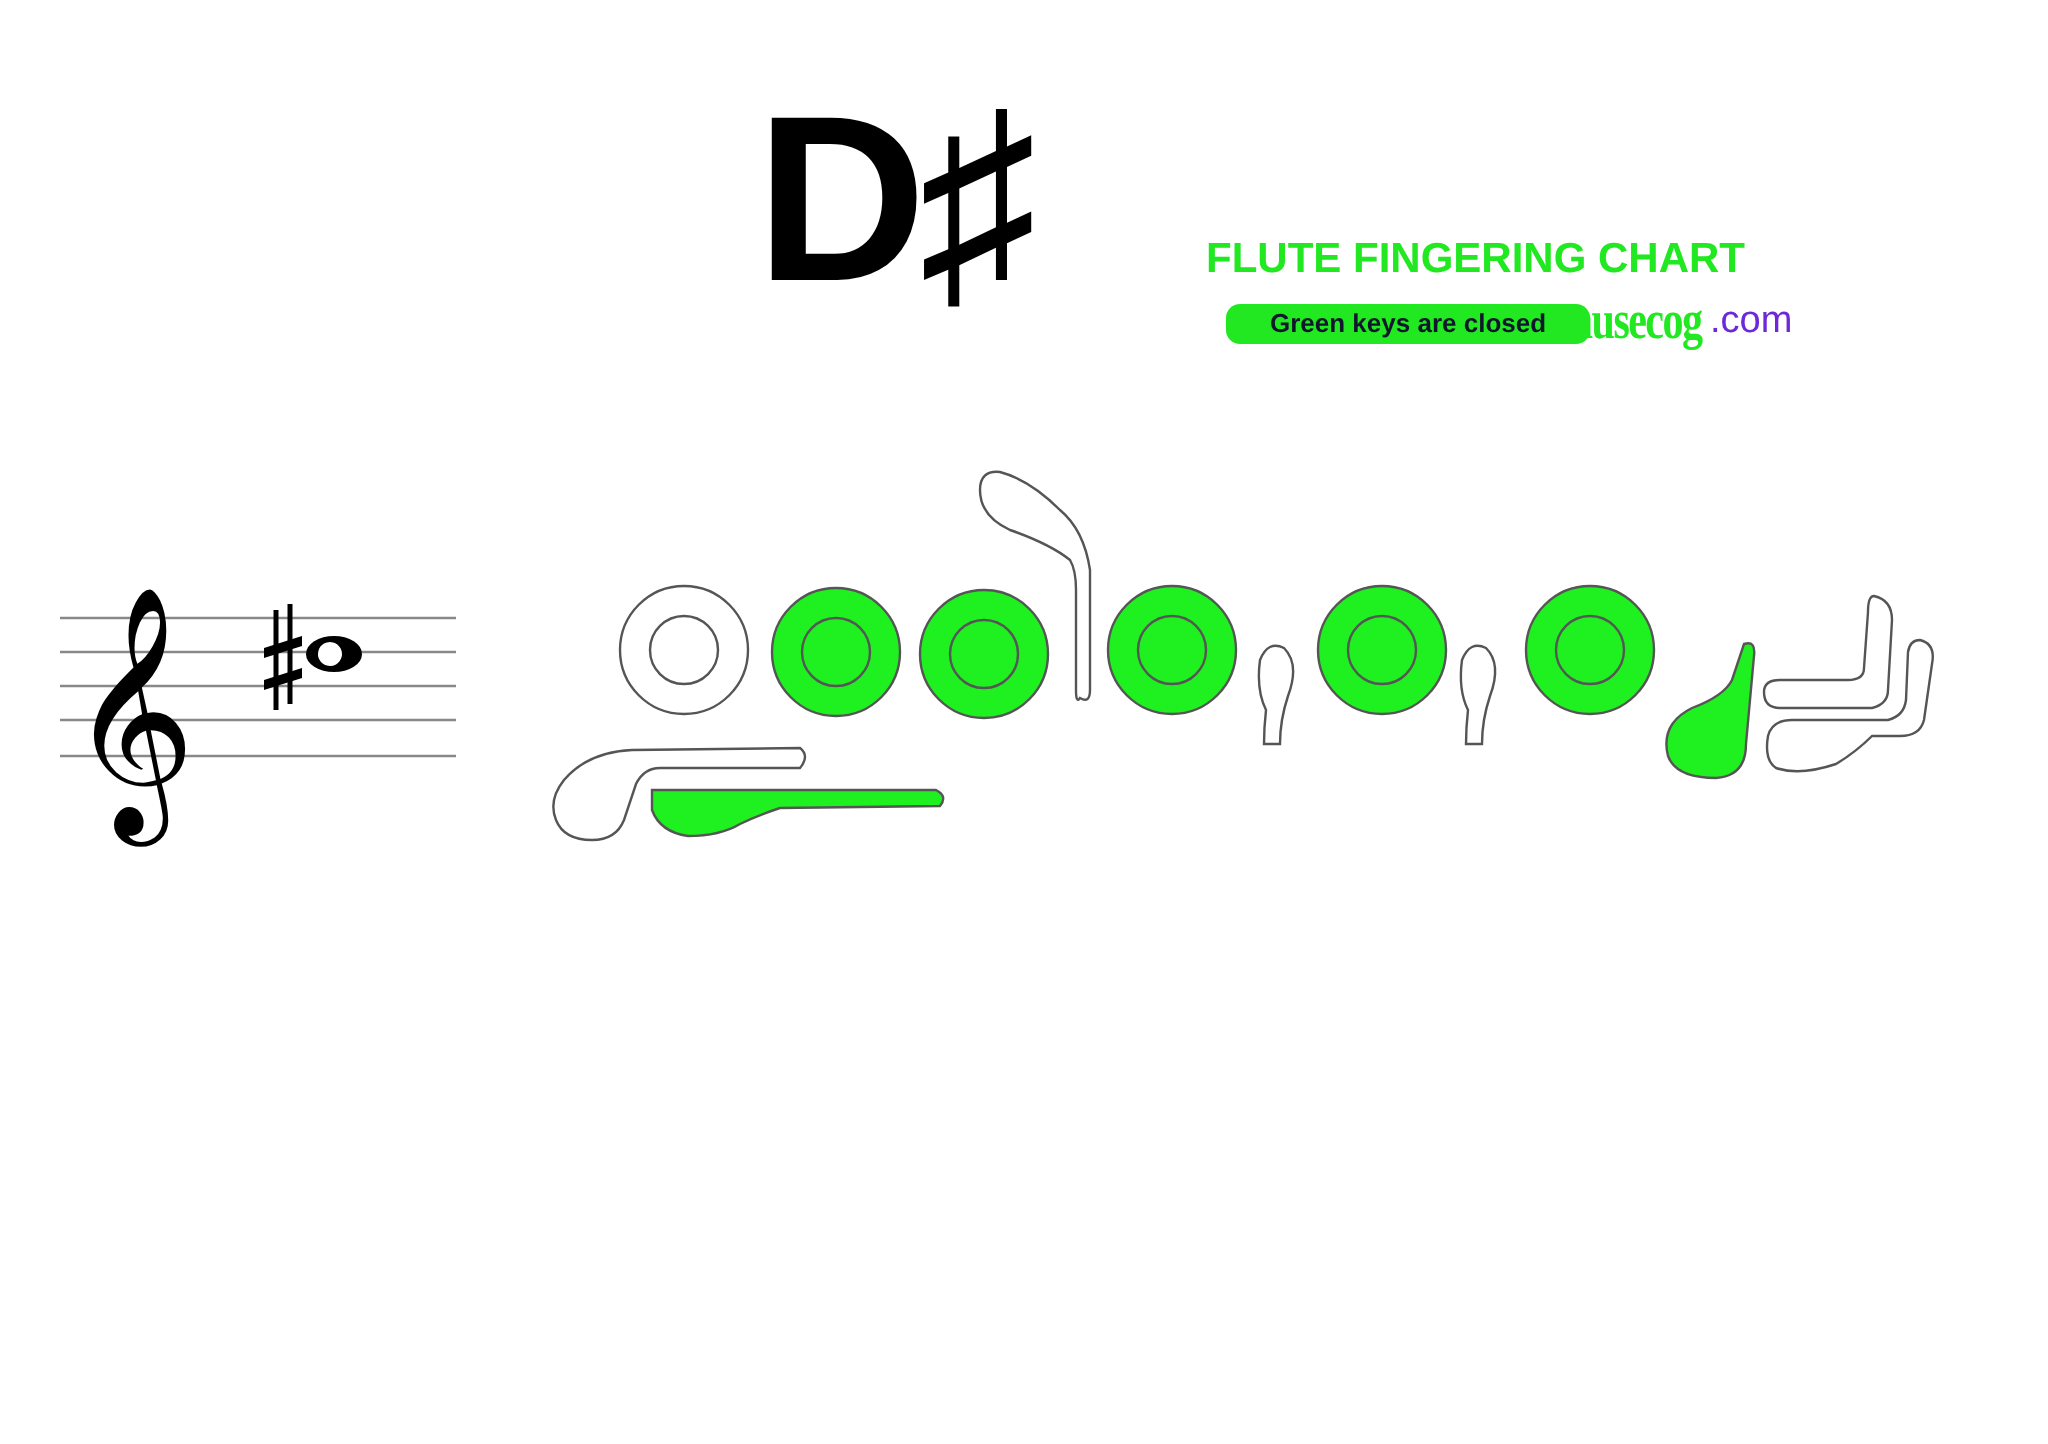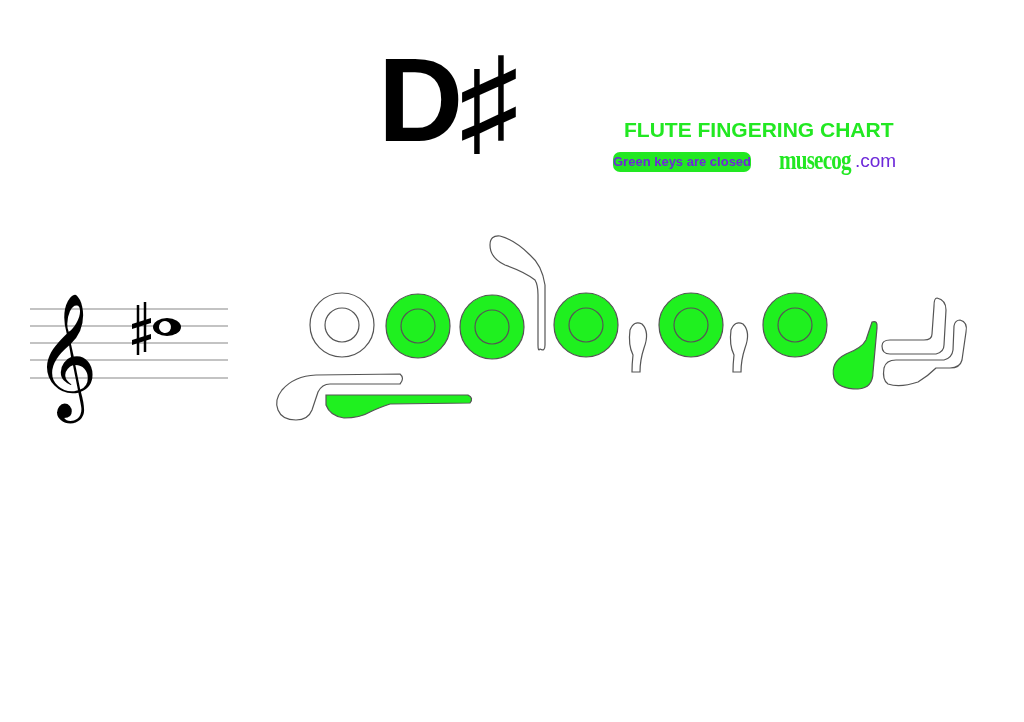--- a/index.html
+++ b/index.html
@@ -1,19 +1,19 @@
 <!DOCTYPE html>
 <html><head>
 <meta charset="utf-8">
 <style>
   html, body { margin: 0; padding: 0; background: #ffffff; }
   body { width: 1024px; height: 722px; position: relative; overflow: hidden; font-family: "Liberation Sans", sans-serif; }
   .note-title { position: absolute; left: 378px; top: 40px; font-family: "Liberation Sans", sans-serif; font-weight: 700; font-size: 118px; line-height: 120px; color: #000; letter-spacing: -4px; }
-  .chart-title { position: absolute; left: 624px; top: 118px; font-weight: 700; font-size: 21px; color: #22e822; letter-spacing: 0px; }
-  .legend-pill { position: absolute; left: 613px; top: 152px; height: 20px; padding: 0 0; background: #22e822; border-radius: 7px; color: #6d28d9; font-weight: 700; font-size: 13px; line-height: 20px; }
+  .chart-title { position: absolute; left: 603px; top: 118px; font-weight: 700; font-size: 21px; color: #22e822; letter-spacing: 0px; }
+  .legend-pill { position: absolute; left: 613px; top: 152px; height: 20px; padding: 0 22px; background: #22e822; border-radius: 7px; color: #0f172a; font-weight: 700; font-size: 13px; line-height: 20px; }
   .brand { position: absolute; left: 779px; top: 146px; font-family: "Liberation Serif", serif; font-weight: 700; font-size: 27px; line-height: 28px; color: #22e822; transform: scaleX(0.78); transform-origin: left center; letter-spacing: -1px; }
   .brand-tld { position: absolute; left: 855px; top: 150px; font-size: 19px; color: #6d28d9; }
   svg.layer { position: absolute; left: 0; top: 0; }
 </style>
 </head>
 <body>
 
 <div class="note-title">D♯</div>
 <div class="chart-title">FLUTE FINGERING CHART</div>
 <div class="legend-pill">Green keys are closed</div>

